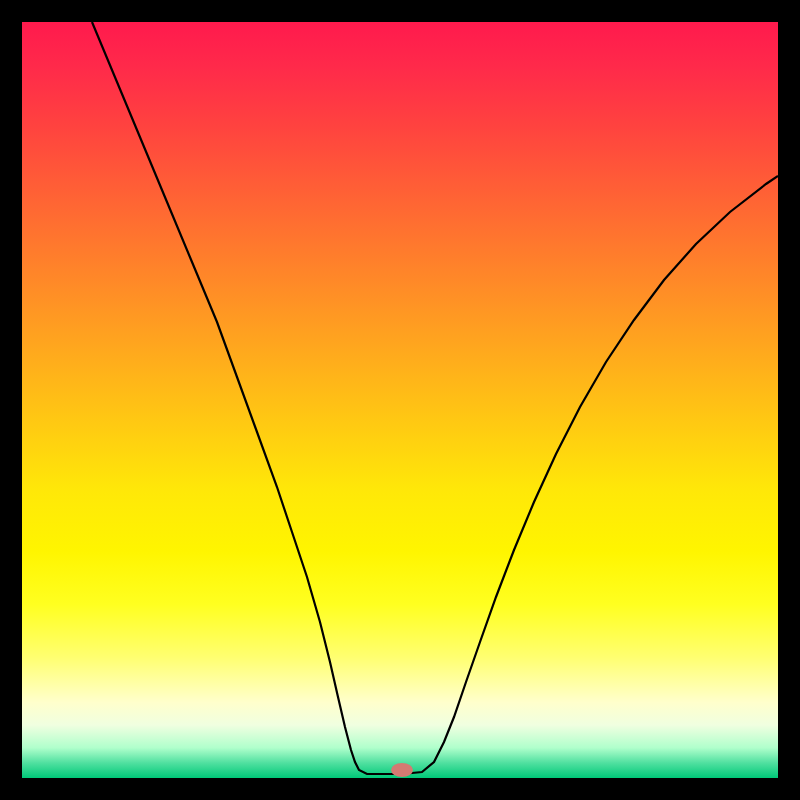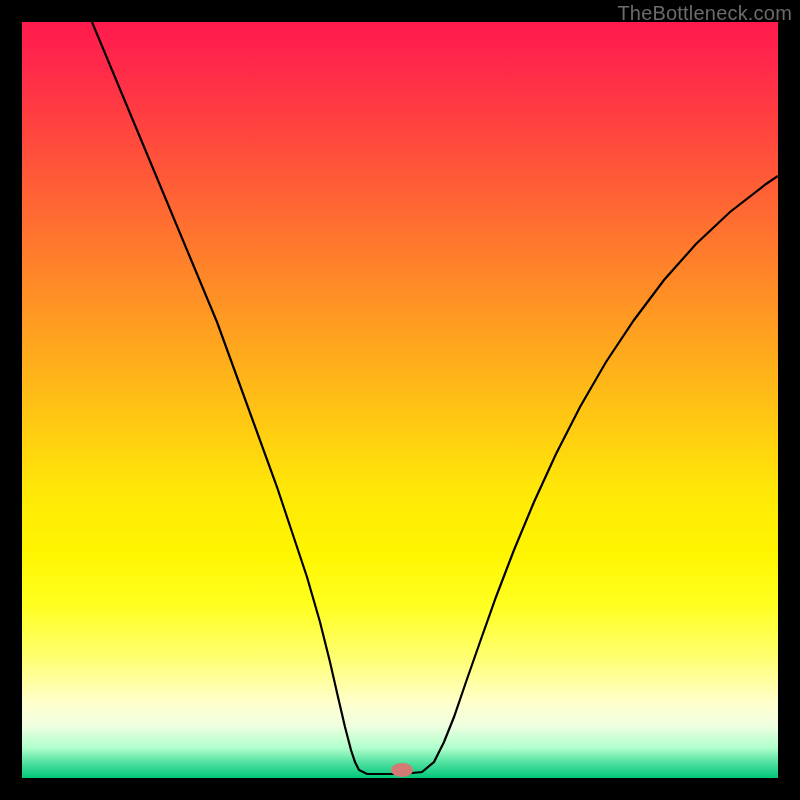--- a/index.html
+++ b/index.html
@@ -77,15 +77,14 @@
   <div class="plot-area">
 
     <svg class="curve-svg" viewBox="0 0 756 756" preserveAspectRatio="none">
       <path id="curve-path" d="M 70 0 L 95 60 L 120 120 L 145 180 L 170 240 L 195 300 L 215 355 L 235 410 L 255 465 L 270 510 L 285 555 L 298 600 L 308 640 L 316 675 L 323 705 L 329 728 L 333 740 L 337 748 L 345 752 L 360 752 L 380 752 L 400 750 L 412 740 L 422 720 L 432 695 L 444 660 L 458 620 L 474 575 L 492 528 L 512 480 L 534 432 L 558 385 L 584 340 L 612 298 L 642 258 L 674 222 L 708 190 L 744 162 L 756 154" fill="none" stroke="#000" stroke-width="2.2"></path>
     </svg>
 
     <div id="marker" class="marker" style="left: 369px; top: 741px; background: rgb(212, 122, 114);"></div>
 
   </div>
 
-  <div class="watermark">TheBottleneck.com</div>
 
 </div>
 
 </body></html>

